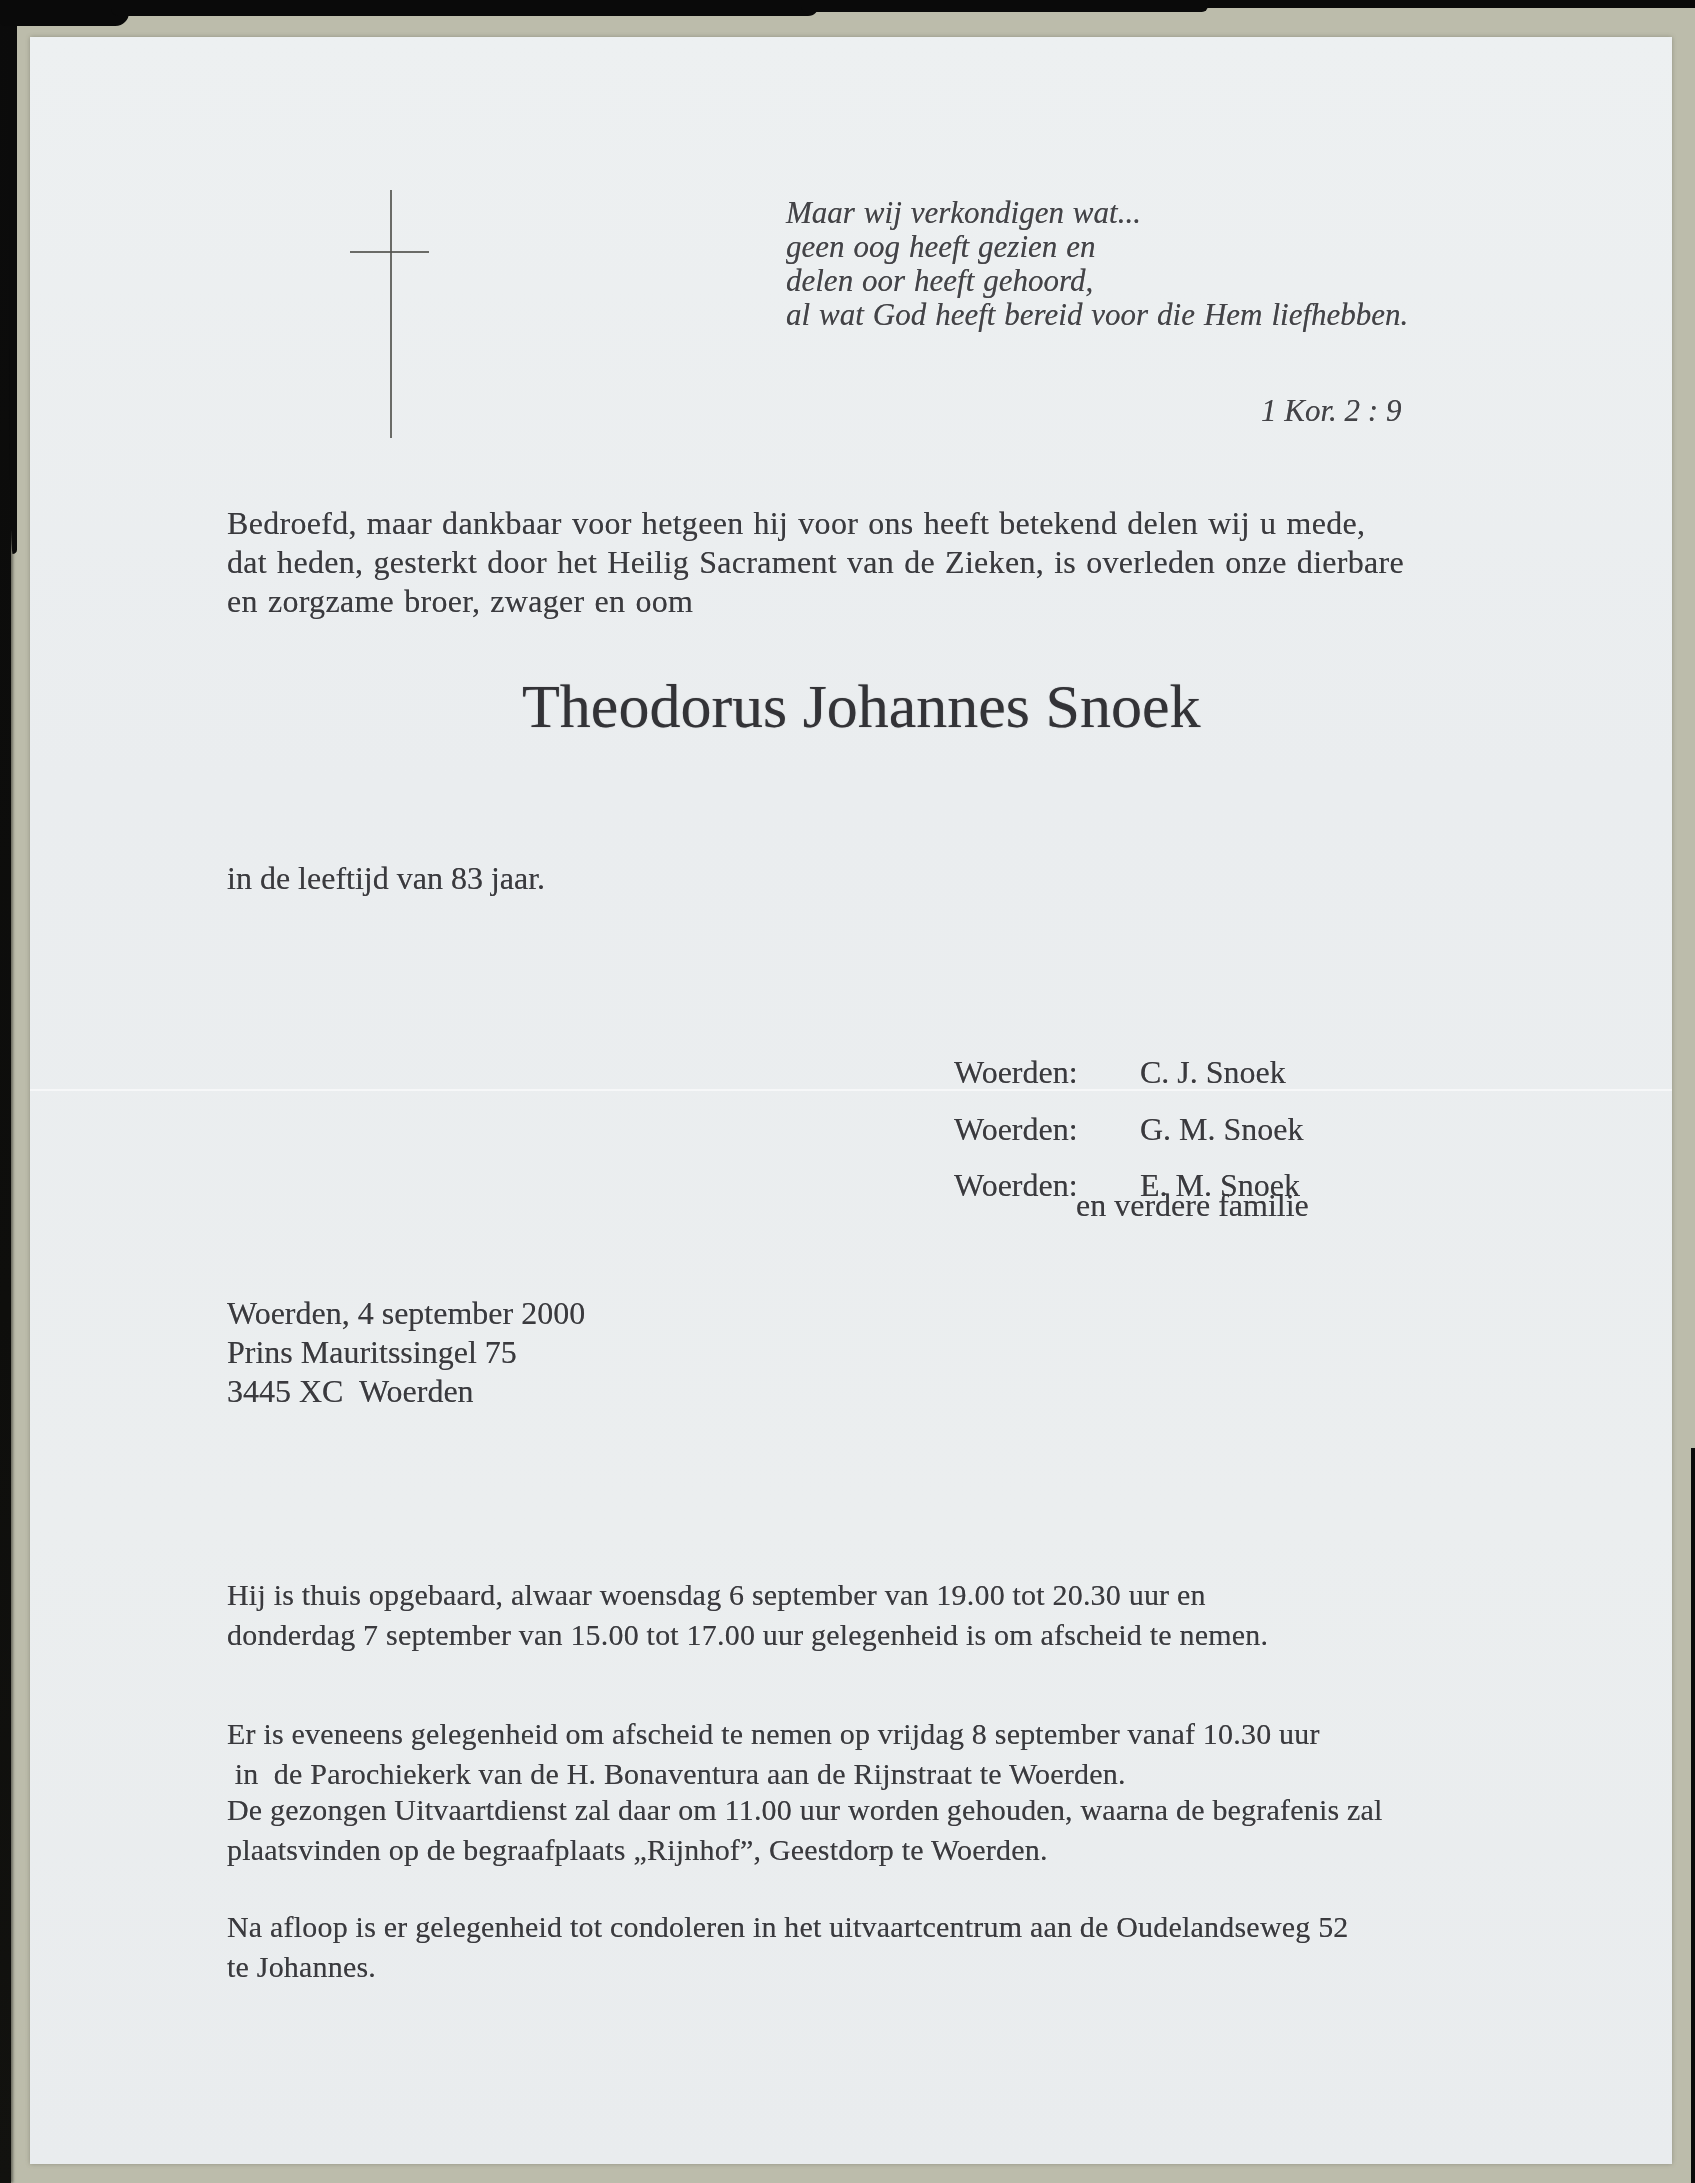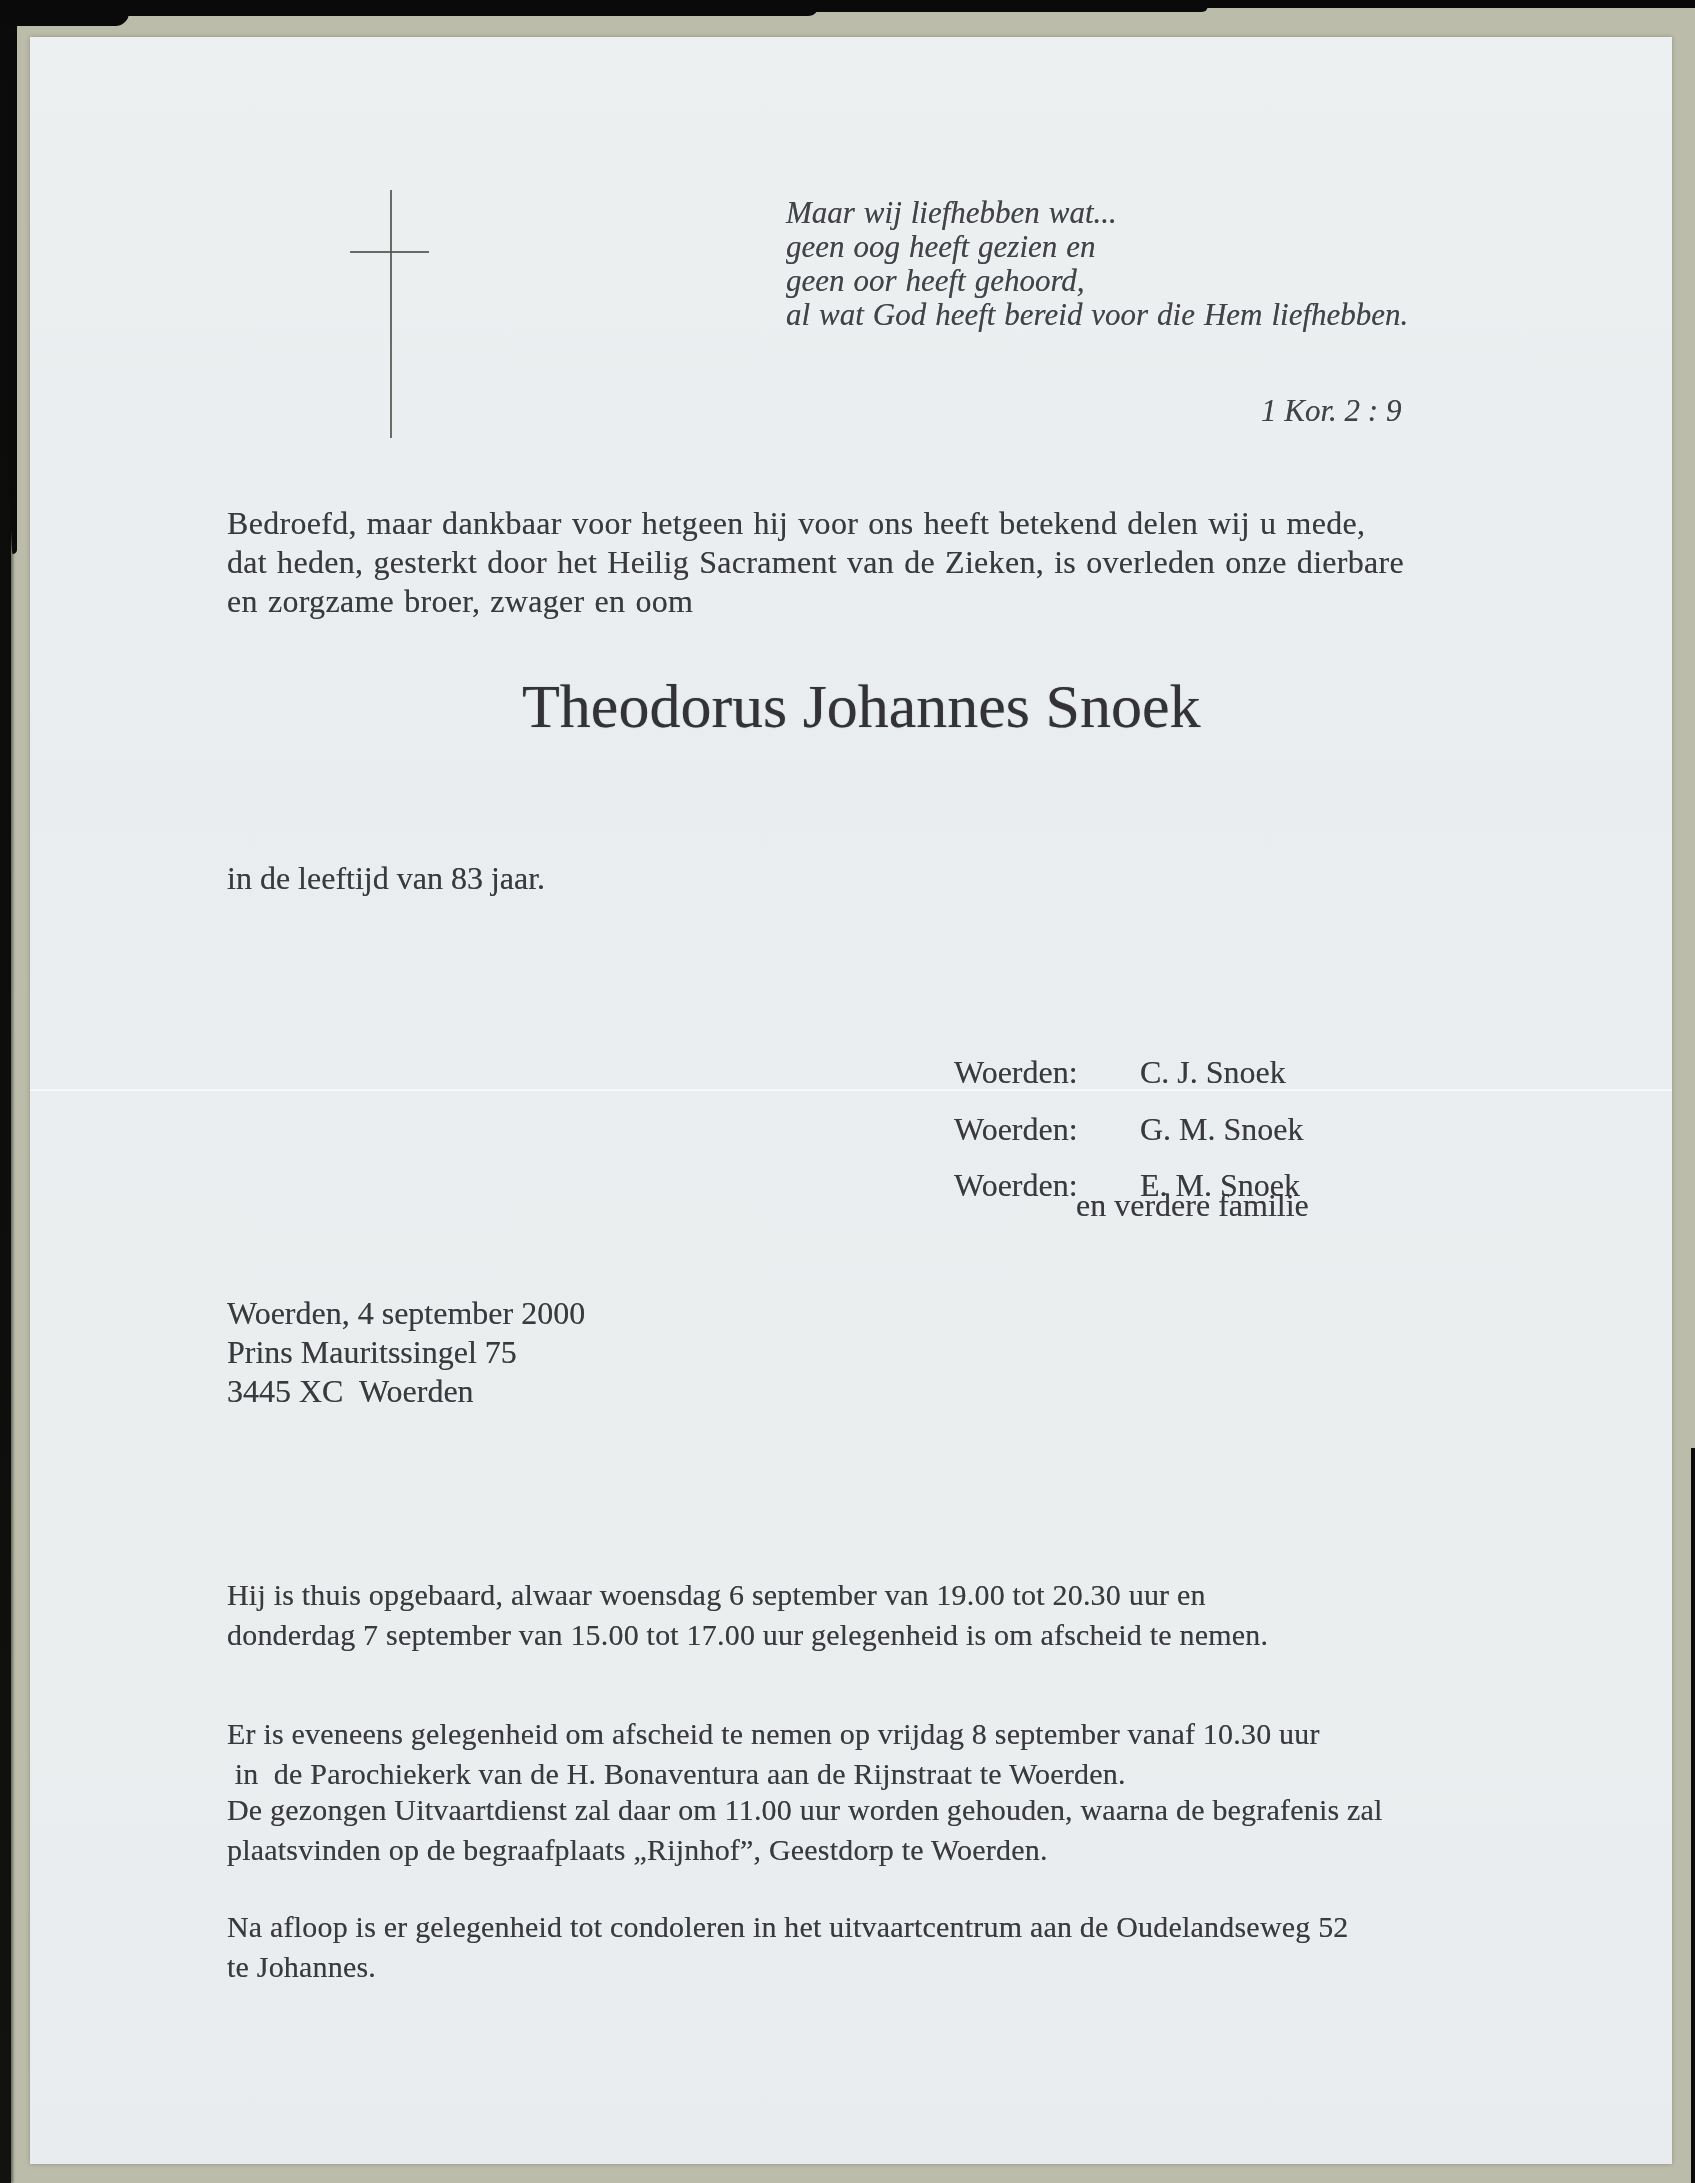--- a/index.html
+++ b/index.html
@@ -149,23 +149,23 @@
   <div class="paper">
 
     <div class="crease"></div>
 
     <div>
       <div class="cross-v"></div>
       <div class="cross-h"></div>
     </div>
 
     <div class="txt quote blur-sm">
-      <div class="line">Maar wij liefhebben wat...</div>
+      <div class="line">Maar wij verkondigen wat...</div>
       <div class="line">geen oog heeft gezien en</div>
-      <div class="line">geen oor heeft gehoord,</div>
+      <div class="line">delen oor heeft gehoord,</div>
       <div class="line">al wat God heeft bereid voor die Hem liefhebben.</div>
     </div>
 
     <div class="txt quote-ref blur-sm">1 Kor. 2 : 9</div>
 
     <div class="txt intro blur-sm">
       <div class="line">Bedroefd, maar dankbaar voor hetgeen hij voor ons heeft betekend delen wij u mede,</div>
       <div class="line">dat heden, gesterkt door het Heilig Sacrament van de Zieken, is overleden onze dierbare</div>
       <div class="line">en zorgzame broer, zwager en oom</div>
     </div>

